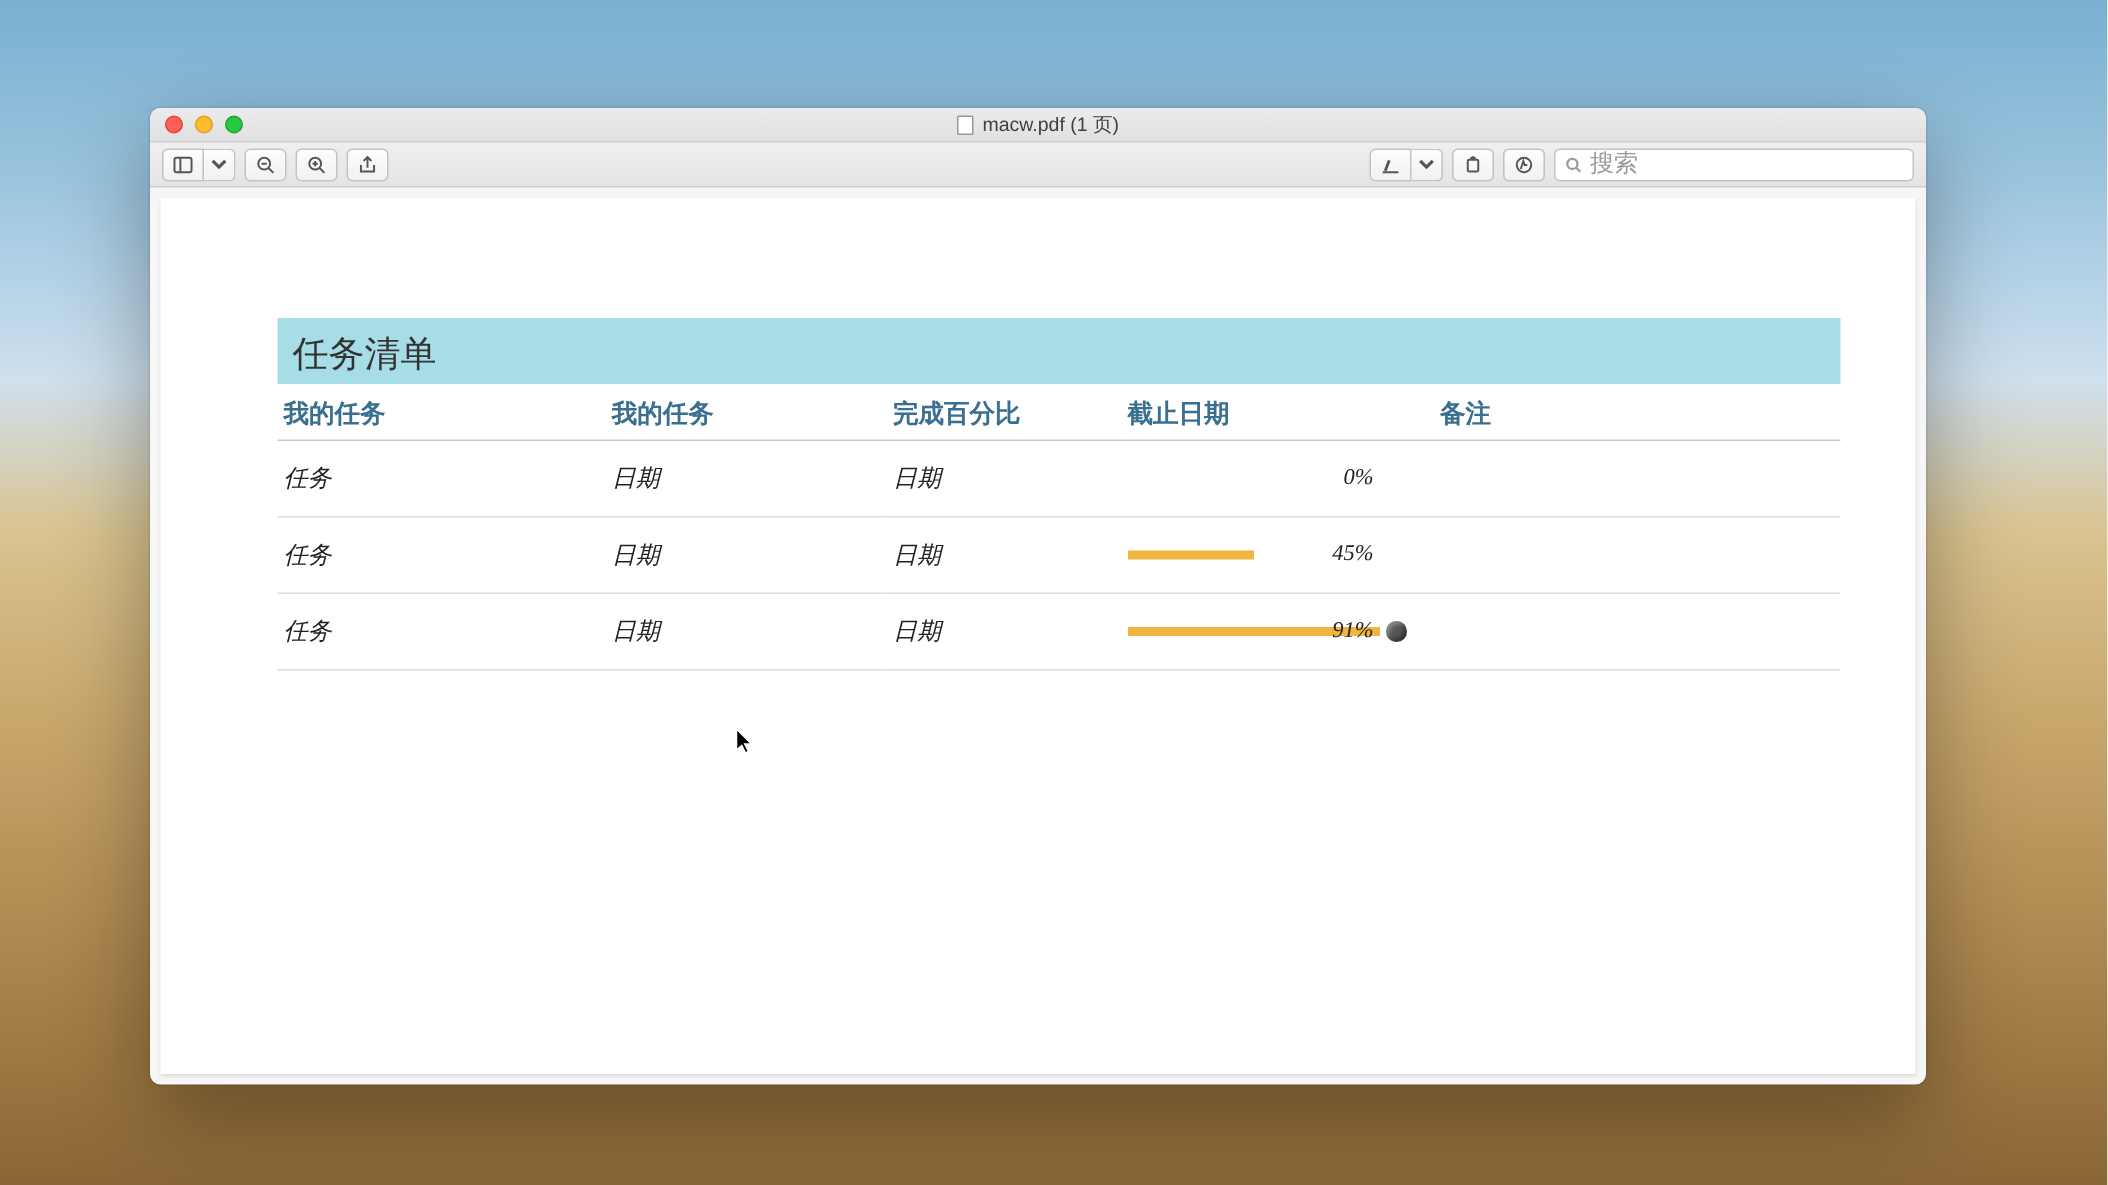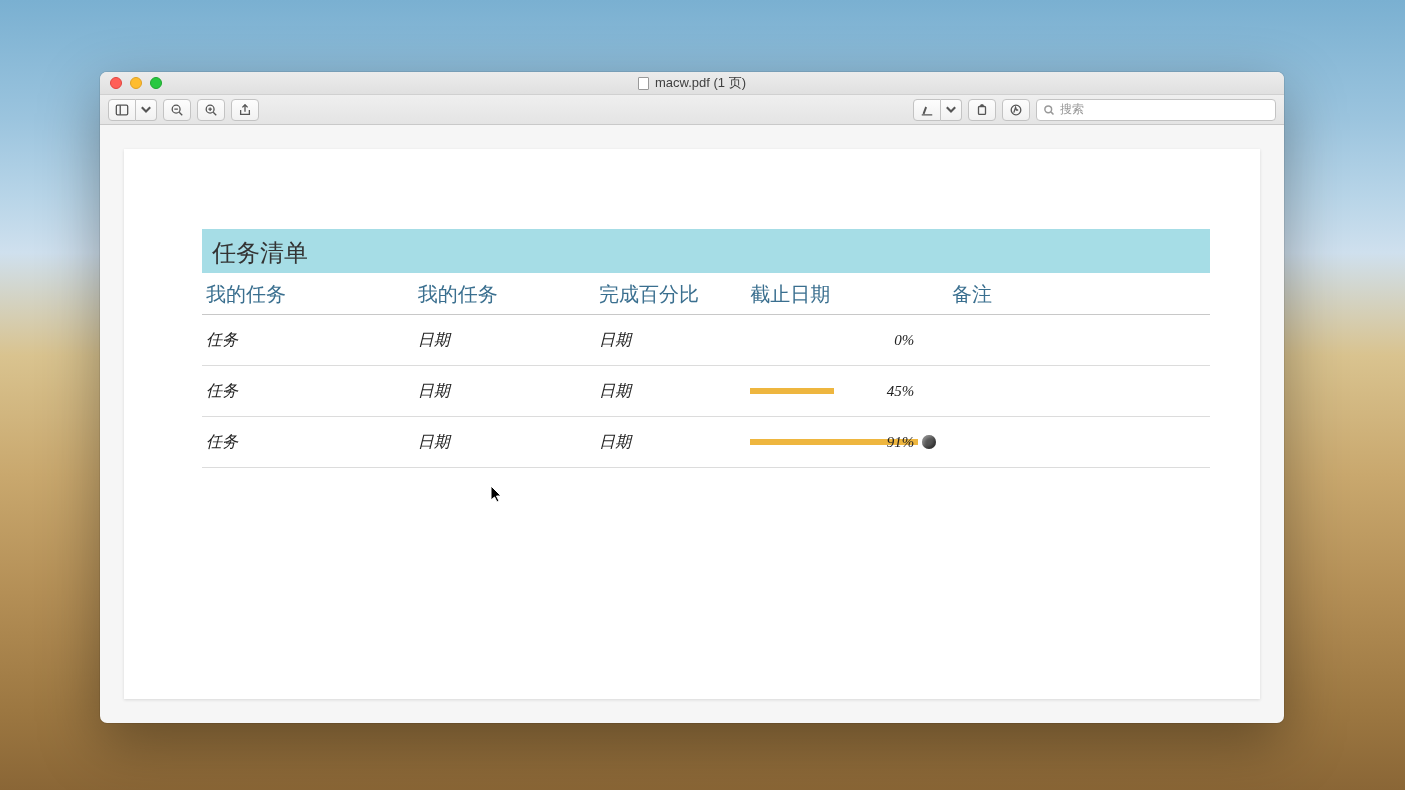--- a/index.html
+++ b/index.html
@@ -42,35 +42,35 @@
     border:1px solid #c3c3c3; border-radius:4px; display:flex; align-items:center; justify-content:center;
     color:#555; font-size:12px;
   }
   .tbtn svg { width:14px; height:14px; stroke:#555; fill:none; stroke-width:1.5; }
   .tgroup { display:flex; }
   .tgroup .tbtn:first-child { border-top-right-radius:0; border-bottom-right-radius:0; }
   .tgroup .tbtn:last-child { border-top-left-radius:0; border-bottom-left-radius:0; border-left:none;}
   .spacer { flex:1; }
   .search {
     height:22px; width:240px; background:#fff; border:1px solid #c3c3c3; border-radius:4px;
-    display:flex; align-items:center; padding:0 6px; gap:5px; color:#999; font-size:12px;
+    display:flex; align-items:center; padding:0 6px; gap:5px; color:#999; font-size:16px;
   }
   .search svg{width:12px;height:12px;stroke:#999;fill:none;stroke-width:2;}
   .content {
-    flex:1; background:#ffffff; margin:24px; box-shadow:0 1px 3px rgba(0,0,0,.12);
+    flex:1; background:#ffffff; margin:7px; box-shadow:0 1px 3px rgba(0,0,0,.12);
     position:relative; overflow:hidden;padding-left:41px;
   }
   .doc { position:absolute; left:78px; right:50px; top:80px; }
   .doc-title {
     background:#a6dde6; padding:6px 10px 4px; font-size:24px; font-family:"Songti SC","SimSun",serif;
     color:#333; height:44px; display:flex; align-items:flex-end;
   }
   table { width:100%; border-collapse:collapse; font-family:"Songti SC","SimSun",serif; }
   thead th {
-    text-align:left; font-weight:400; color:#3a6f8f; font-size:20px;
+    text-align:left; font-weight:700; color:#3a6f8f; font-size:17px;
     padding:8px 4px 6px; border-bottom:1px solid #c8c8c8;
   }
   tbody td {
     padding:14px 4px; border-bottom:1px solid #dcdcdc; font-size:16px; color:#222;
     vertical-align:middle;
     font-style:italic;
   }
   .pct-cell { position:relative; }
   .bar { position:absolute; left:0; top:8px; bottom:8px; background:#eeb63f; }
   .pct-label { position:absolute; right:4px; top:50%; transform:translateY(-50%); font-size:15px; color:#222;}

